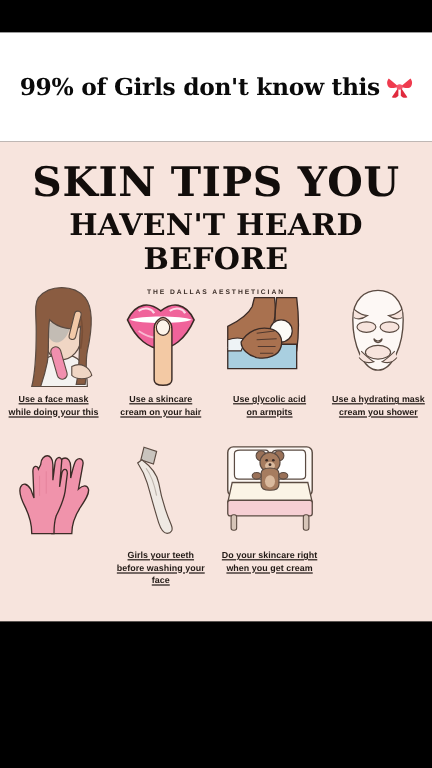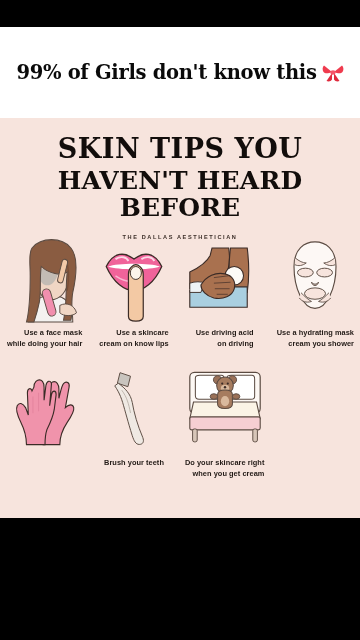--- a/index.html
+++ b/index.html
@@ -36,21 +36,21 @@
     position:absolute; left:0; top:118px; width:360px; height:400px;
     background:#f7e4dd;
   }
   .title-block { padding-top:16px; text-align:center; }
   .title-line {
     font-family:"DejaVu Serif", serif;
     font-weight:700;
     color:#120d0b;
     line-height:1.1;
   }
-  .title-line.l1 { font-size:27px; letter-spacing:0.5px; }
+  .title-line.l1 { font-size:34px; letter-spacing:0.5px; }
   .title-line.l2 { font-size:25px; letter-spacing:0.2px; margin-top:3px; }
   .brand {
     margin-top:12px;
     font-family:"Liberation Sans", sans-serif;
     font-size:5.6px;
     letter-spacing:1.6px;
     color:#3b2d27;
     font-weight:600;
   }
 
@@ -63,23 +63,24 @@
     column-gap:0; row-gap:0;
   }
   .tip { display:flex; flex-direction:column; align-items:center; padding:0 4px; }
   .art { height:88px; width:100%; display:flex; align-items:flex-end; justify-content:center; }
   .art svg { display:block; }
   .cap {
     margin-top:5px;
     font-size:7.4px;
     line-height:1.45;
     color:#221a16;
-    text-align:right;
+    text-align:center;
     font-weight:600;
     letter-spacing:0.05px;
+    text-decoration:underline;
   }
 
   
   .bottom-fill { position:absolute; left:0; top:518px; width:360px; height:122px; background:#000; }
 </style>
 </head>
 <body>
 
 <div id="screen">
 
@@ -119,57 +120,57 @@
           <path d="M34 38 C40 34 50 34 55 38 C53 50 46 56 40 54 C35 52 33 46 34 38Z" fill="#b8b5b0" opacity="0.8"></path>
           <path d="M26 14 C36 2 58 2 68 14 C76 24 74 44 70 62 C68 72 70 82 68 92 L60 92 C64 74 62 56 64 40 C58 44 44 42 36 34 C34 46 36 60 34 72 C32 82 30 88 28 94 L20 94 C24 78 24 60 24 44 C24 30 22 20 26 14Z" fill="#8a5c41" stroke="#5b4b42" stroke-width="1.1"></path>
           <path d="M62 26 C66 34 66 48 64 60" stroke="#6d452f" stroke-width="1.4" fill="none" opacity="0.6"></path>
           <rect x="56" y="26" width="6" height="26" rx="3" transform="rotate(14 59 39)" fill="#f2c9a8" stroke="#5b4b42" stroke-width="1"></rect>
           <rect x="40" y="58" width="9" height="30" rx="4.5" transform="rotate(-16 44 73)" fill="#f18fae" stroke="#5b4b42" stroke-width="1"></rect>
           <path d="M56 76 C64 72 72 76 74 84 C70 88 60 88 56 84Z" fill="#f0d6c4" stroke="#5b4b42" stroke-width="1"></path>
         </svg>
       </div>
       <div class="cap">
         <span>Use a face mask</span><br>
-        <span>while doing your hair</span>
+        <span>while doing your this</span>
       </div>
     </div>
 
     <div class="tip">
       <div class="art">
         <svg viewBox="0 0 80 95" width="74" height="88">
           <path d="M10 34 C18 18 30 18 40 26 C50 18 62 18 70 34 C62 52 50 60 40 60 C30 60 18 52 10 34Z" fill="#f0639a" stroke="#3b2b26" stroke-width="1.4"></path>
           <path d="M12 34 C22 30 58 30 68 34 C58 38 22 38 12 34Z" fill="#ffffff"></path>
           <path d="M20 26 C26 22 32 24 34 28" stroke="#ffffff" stroke-width="2" fill="none" opacity="0.75"></path>
           <path d="M48 26 C54 22 60 24 62 28" stroke="#ffffff" stroke-width="2" fill="none" opacity="0.75"></path>
           <path d="M20 44 C26 48 32 50 36 50" stroke="#ffffff" stroke-width="1.6" fill="none" opacity="0.55"></path>
           <path d="M34 42 L34 88 C34 91 37 93 42 93 C47 93 50 91 50 88 L50 42 C50 35 44 32 42 32 C40 32 34 35 34 42Z" fill="#f3c9a4" stroke="#3b2b26" stroke-width="1.3"></path>
           <ellipse cx="42" cy="41" rx="6" ry="7" fill="#fdf4ea" stroke="#3b2b26" stroke-width="1"></ellipse>
         </svg>
       </div>
       <div class="cap">
         <span>Use a skincare</span><br>
-        <span>cream on know lips</span>
+        <span>cream on your hair</span>
       </div>
     </div>
 
     <div class="tip">
       <div class="art">
         <svg viewBox="0 0 80 95" width="78" height="88">
           <path d="M26 14 L44 14 C46 28 44 38 40 44 C34 52 24 56 12 58 L2 58 L2 40 C10 36 20 30 24 22Z" fill="#a9714f" stroke="#3b2b26" stroke-width="1.2"></path>
           <path d="M46 14 L64 14 C66 30 66 48 64 62 L46 62 C44 46 44 28 46 14Z" fill="#a9714f" stroke="#3b2b26" stroke-width="1.2"></path>
           <path d="M2 60 C16 56 32 54 46 56 L64 56 L64 78 L2 78Z" fill="#a9cfe0" stroke="#3b2b26" stroke-width="1.2"></path>
           <path d="M2 52 C8 50 14 50 18 52 L14 62 L2 62Z" fill="#eef3f6" stroke="#3b2b26" stroke-width="1"></path>
           <circle cx="50" cy="44" r="10" fill="#fdfbf7" stroke="#3b2b26" stroke-width="1.1"></circle>
           <path d="M14 54 C20 44 30 40 40 42 C48 44 52 50 50 58 C48 66 38 70 28 68 C20 66 14 60 14 54Z" fill="#a9714f" stroke="#3b2b26" stroke-width="1.2"></path>
           <path d="M28 46 L44 44 M28 52 L46 51 M29 58 L45 58 M31 64 L43 64" stroke="#3b2b26" stroke-width="0.9" fill="none" opacity="0.8"></path>
         </svg>
       </div>
       <div class="cap">
-        <span>Use driving acid</span><br>
-        <span>on driving</span>
+        <span>Use glycolic acid</span><br>
+        <span>on armpits</span>
       </div>
     </div>
 
     <div class="tip">
       <div class="art">
         <svg viewBox="0 0 80 95" width="70" height="86">
           <path d="M16 32 C16 12 28 4 40 4 C52 4 64 12 64 32 C64 56 54 80 40 80 C26 80 16 56 16 32Z" fill="#fdf8f5" stroke="#5b4b42" stroke-width="1.3"></path>
           <path d="M17 22 C22 26 26 28 30 28 C26 31 21 32 17 30" fill="#f7e4dd" stroke="#5b4b42" stroke-width="1"></path>
           <path d="M63 22 C58 26 54 28 50 28 C54 31 59 32 63 30" fill="#f7e4dd" stroke="#5b4b42" stroke-width="1"></path>
           <path d="M24 62 C28 66 32 70 36 72 C30 74 25 72 22 68" fill="#f7e4dd" stroke="#5b4b42" stroke-width="1"></path>
@@ -201,21 +202,22 @@
 
     <div class="tip">
       <div class="art">
         <svg viewBox="0 0 80 95" width="70" height="88">
           <path d="M24 6 L36 10 L33 22 L21 18Z" fill="#c9c4be" stroke="#5b4b42" stroke-width="1.1"></path>
           <path d="M22 18 C30 24 36 30 38 40 C40 52 44 66 50 80 C52 85 50 88 46 88 C42 88 40 84 38 78 C33 62 30 50 27 40 C24 30 20 24 18 21Z" fill="#efe9e3" stroke="#5b4b42" stroke-width="1.1"></path>
           <path d="M26 26 C32 34 34 42 36 52" stroke="#bdb5ad" stroke-width="1.1" fill="none"></path>
         </svg>
       </div>
       <div class="cap">
-        <span>Brush your teeth</span><br>
+        <span>Girls your teeth</span><br>
+        <span>before washing your face</span>
       </div>
     </div>
 
     <div class="tip">
       <div class="art">
         <svg viewBox="0 0 88 95" width="84" height="88">
           <rect x="6" y="8" width="76" height="44" rx="5" fill="#fdf8f4" stroke="#5b4b42" stroke-width="1.3"></rect>
           <path d="M12 14 C12 12 14 11 17 11 L40 11 C42 11 43 12 43 15 L43 34 C43 36 42 37 39 37 L16 37 C13 37 12 36 12 33Z" fill="#ffffff" stroke="#5b4b42" stroke-width="1.1"></path>
           <path d="M46 14 C46 12 48 11 51 11 L73 11 C75 11 76 12 76 15 L76 34 C76 36 75 37 72 37 L49 37 C46 37 46 36 46 33Z" fill="#ffffff" stroke="#5b4b42" stroke-width="1.1"></path>
           <path d="M10 40 L78 40 L82 58 L6 58Z" fill="#fbf4e6" stroke="#5b4b42" stroke-width="1.2"></path>

